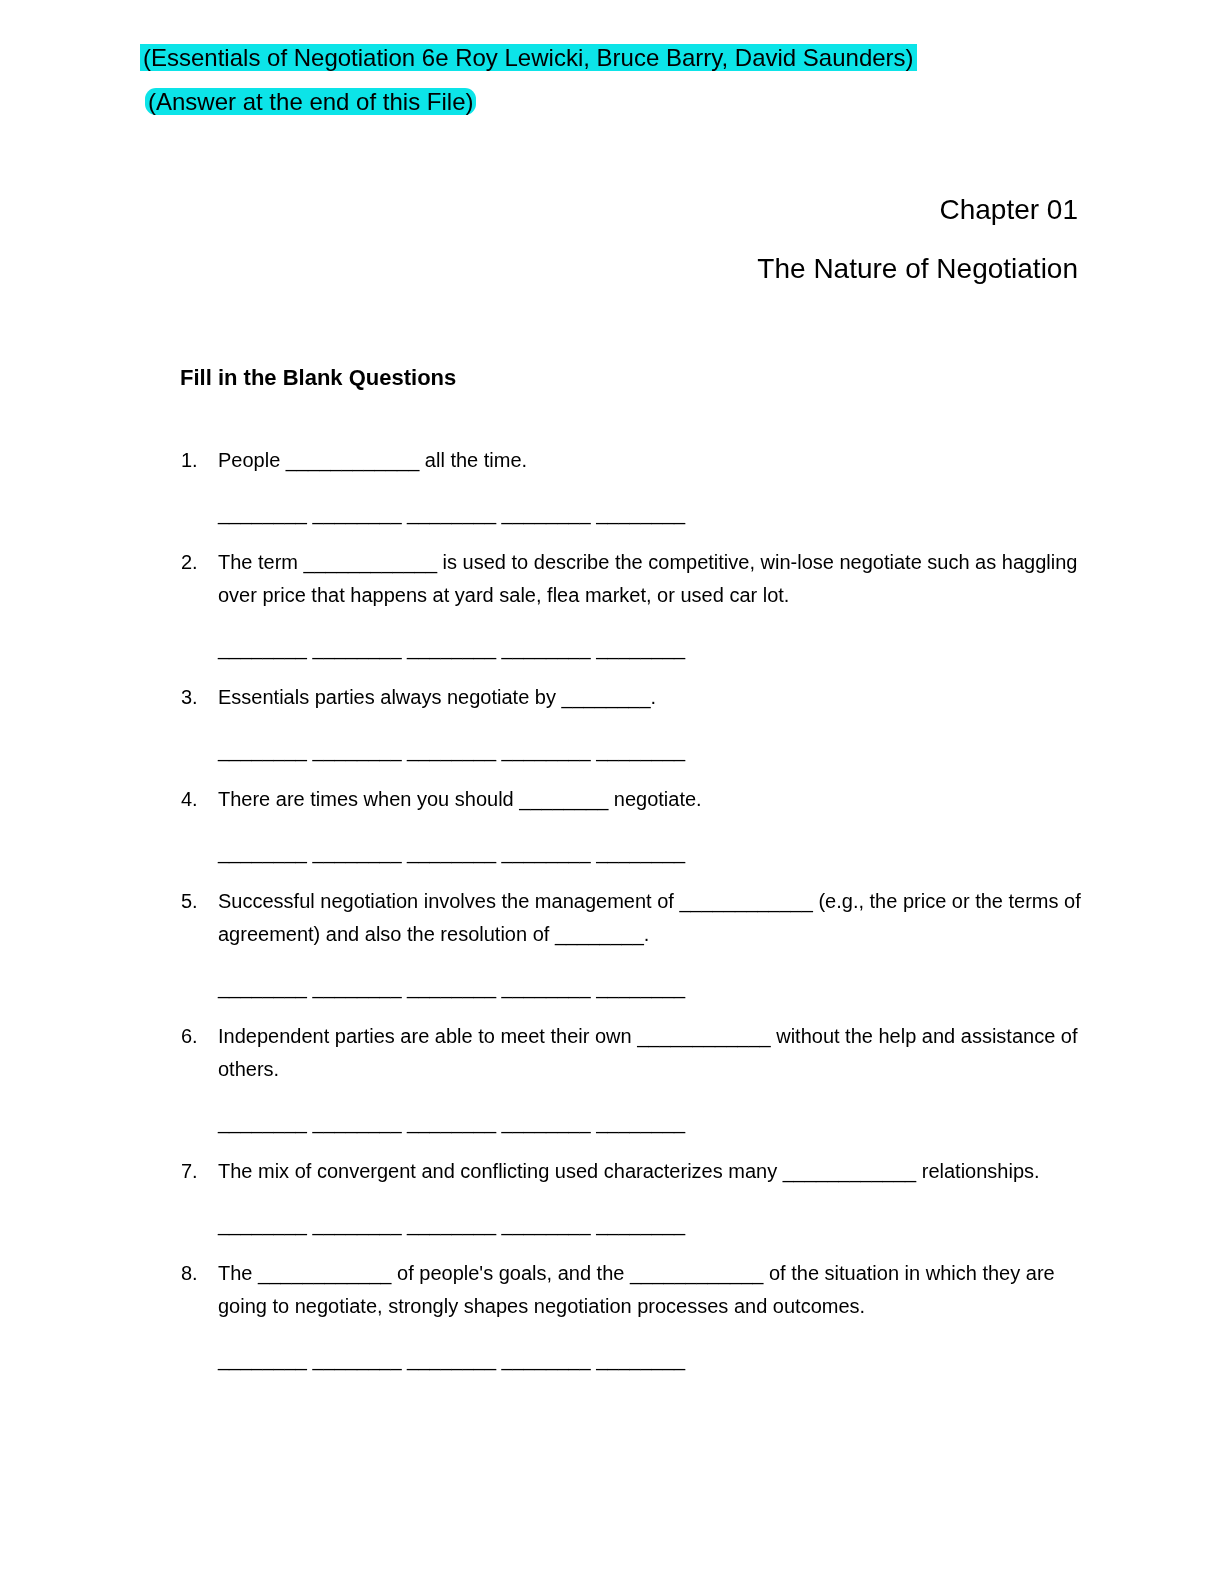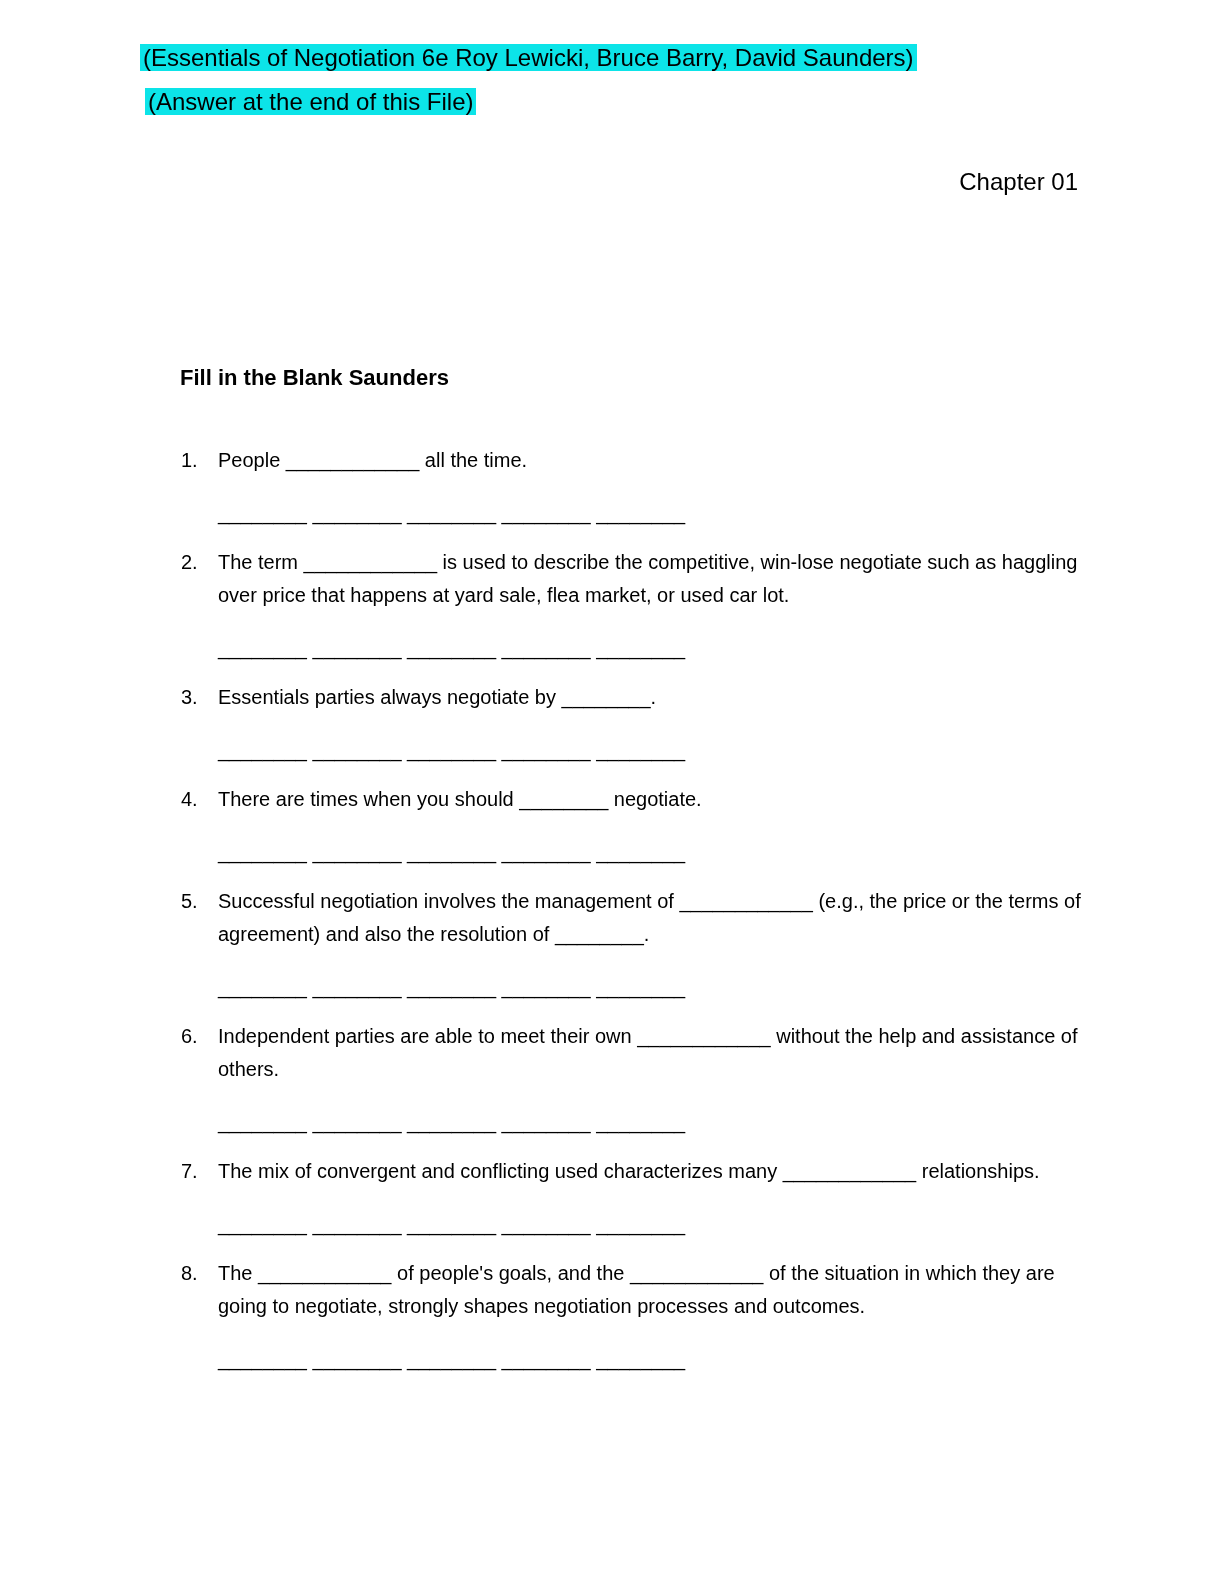--- a/index.html
+++ b/index.html
@@ -19,26 +19,26 @@
   .hl {
     position: absolute;
     display: inline-block;
     background: var(--hl, #0ce4e8);
     font-size: 24px;
     line-height: 27px;
     padding: 0 3px;
     white-space: nowrap;
   }
   .hl1 { left: 140px; top: 44px; }
-  .hl2 { left: 145px; top: 88px; }
+  .hl2 { left: 145px; top: 88px; border-radius: 11px; }
   .chapter-label {
     position: absolute;
     right: 146px;
-    top: 166px;
-    font-size: 24px;
+    top: 194px;
+    font-size: 28px;
     line-height: 32px;
     white-space: nowrap;
   }
   .chapter-title {
     position: absolute;
     right: 146px;
     top: 253px;
     font-size: 28px;
     line-height: 32px;
     white-space: nowrap;
@@ -83,22 +83,23 @@
 <body>
 
 <div class="page">
 
   <span class="hl hl1">(Essentials of Negotiation 6e Roy Lewicki, Bruce Barry, David Saunders)</span>
 
   <span class="hl hl2">(Answer at the end of this File)</span>
 
   <div class="chapter-label">Chapter 01</div>
 
+  <div class="chapter-title">The Nature of Negotiation</div>
 
-  <div class="section-heading">Fill in the Blank Saunders</div>
+  <div class="section-heading">Fill in the Blank Questions</div>
 
   <div class="questions" id="questions">
   <div class="q-item">
     <div class="q-row">
       <span class="q-num">1.</span>
       <span class="q-text">People ____________ all the time.</span>
     </div>
     <div class="answer-line">________ ________ ________ ________ ________</div>
   </div>
 

